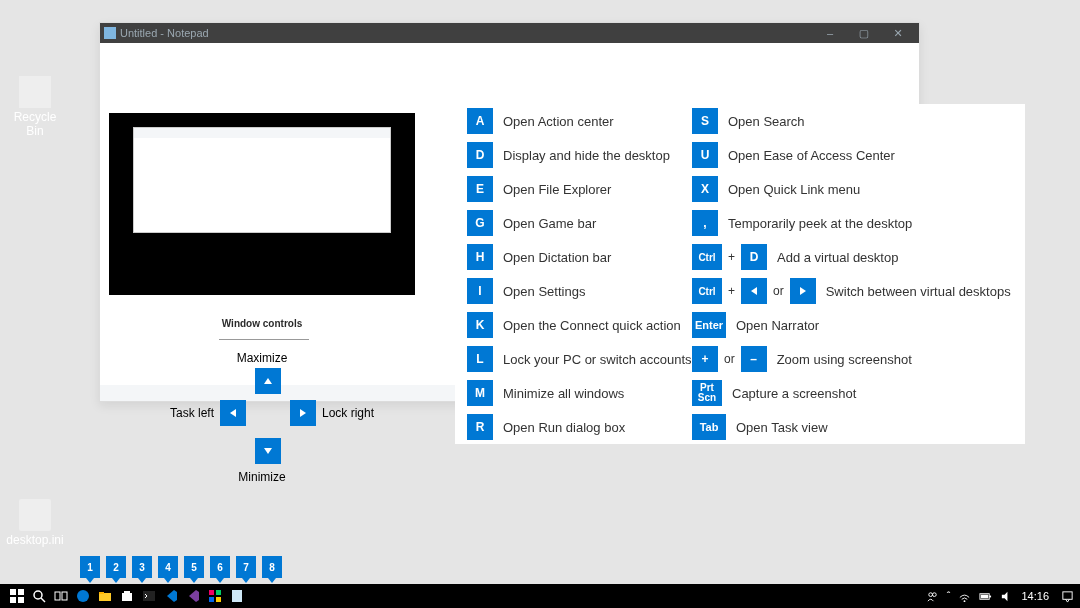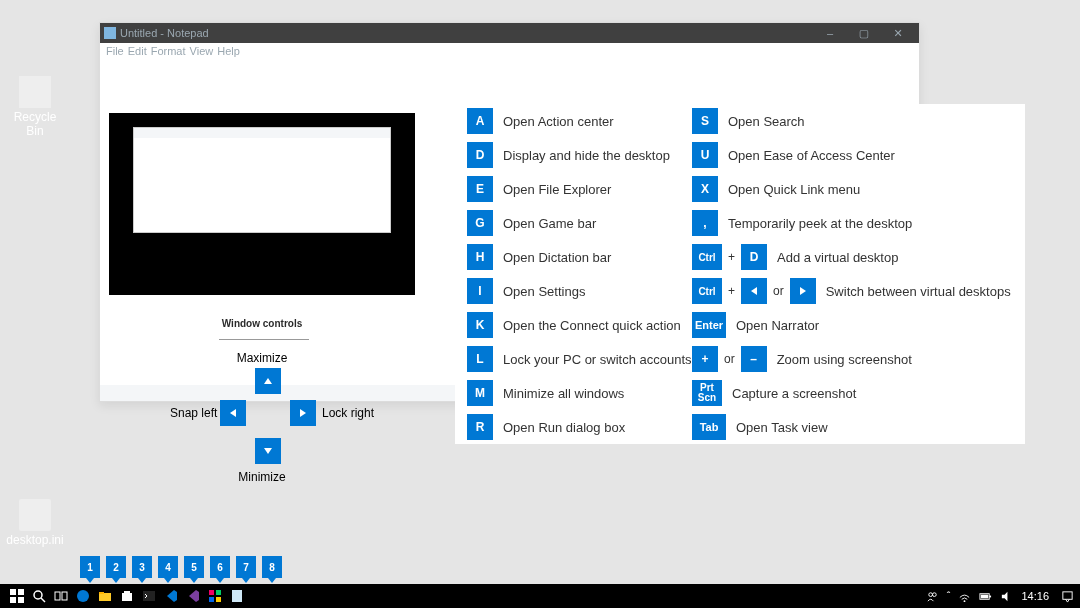--- a/index.html
+++ b/index.html
@@ -129,27 +129,20 @@
 
 <div class="notepad">
   <div class="notepad-title">
     <span style="width:12px;height:12px;background:#7fb6e0;margin-right:4px"></span>
     <span>Untitled - Notepad</span>
     <span class="spacer"></span>
     <span class="wbtn">–</span>
     <span class="wbtn">▢</span>
     <span class="wbtn">✕</span>
   </div>
-  <div class="notepad-menu">
-    <span>File</span>
-    <span>Edit</span>
-    <span>Format</span>
-    <span>View</span>
-    <span>Help</span>
-  </div>
   <div class="np-status">
     <span>Ln 1, Col 1</span>
     <span>100%</span>
     <span>Windows (CRLF)</span>
     <span>UTF-8</span>
   </div>
 </div>
 
 <div class="overlay-panel"></div>
 
@@ -162,21 +155,21 @@
 <div class="wc-title">Window controls</div>
 <div class="wc-underline"></div>
 
 <div class="wc-label" style="top:351px; left:109px; width:306px; text-align:center">Maximize</div>
 <div class="wc-key" style="top:368px; left:255px">
   <svg viewBox="0 0 10 10">
       <path d="M5 2 L9 8 L1 8 Z"></path>
     </svg>
 </div>
 
-<div class="wc-label" style="top:406px; left:170px; text-align:right">Snap left</div>
+<div class="wc-label" style="top:406px; left:170px; text-align:right">Task left</div>
 <div class="wc-key" style="top:400px; left:220px">
   <svg viewBox="0 0 10 10">
       <path d="M8 1 L2 5 L8 9 Z"></path>
     </svg>
 </div>
 
 <div class="wc-key" style="top:400px; left:290px">
   <svg viewBox="0 0 10 10">
       <path d="M2 1 L8 5 L2 9 Z"></path>
     </svg>

